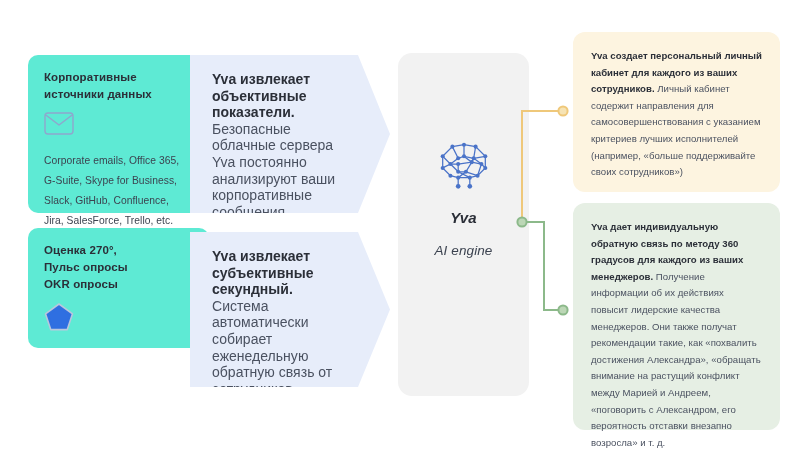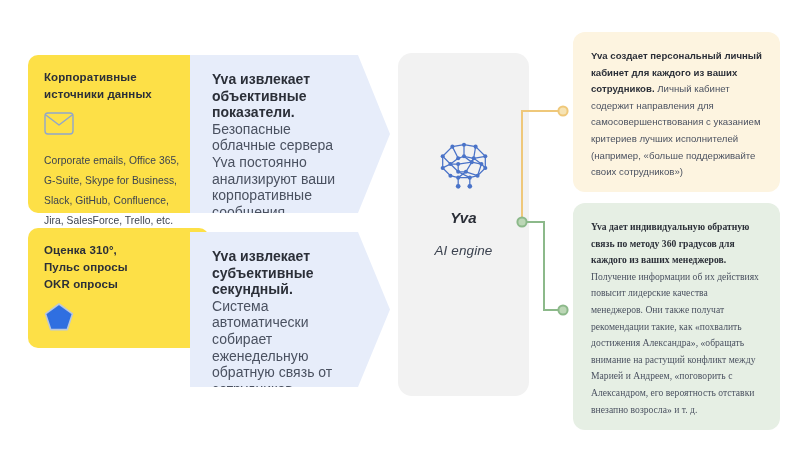--- a/index.html
+++ b/index.html
@@ -8,21 +8,21 @@
     background:#ffffff;
     font-family:"Liberation Sans","DejaVu Sans",sans-serif;
     overflow:hidden;
     position:relative;
   }
   .stage{position:absolute;left:0;top:0;width:800px;height:450px;}
 
   
   .src-card{
     position:absolute;
-    background:#fde047;
+    background:#5eead4;
     border-radius:10px;
     box-sizing:border-box;
     padding:14px 16px 10px 16px;
   }
   #src-card-1{left:28px;top:55px;width:181px;height:158px;}
   #src-card-2{left:28px;top:228px;width:181px;height:120px;}
 
   .src-title{
     font-size:11.5px;
     font-weight:bold;
@@ -82,21 +82,21 @@
   #connectors{position:absolute;left:0;top:0;width:800px;height:450px;}
 
   
   .out-card{
     position:absolute;
     border-radius:12px;
     box-sizing:border-box;
     padding:16px 18px 14px 18px;
   }
   #out-card-1{left:573px;top:32px;width:207px;height:160px;background:#fdf4e0;}
-  #out-card-2{left:573px;top:203px;width:207px;height:227px;background:#e6efe4;font-family:Liberation Serif, serif;}
+  #out-card-2{left:573px;top:203px;width:207px;height:227px;background:#e6efe4;}
   .out-text{
     font-size:9.6px;line-height:16.6px;color:#4a5160;letter-spacing:.02px;
   }
   .out-text b{color:#2b2f38;font-weight:bold;}
 </style>
 </head>
 <body>
 
 <div class="stage">
 
@@ -109,21 +109,21 @@
         <path d="M2.5 3.5 L15 13 L27.5 3.5" fill="none" stroke="#8fa6cd" stroke-width="1.4" stroke-linecap="round" stroke-linejoin="round"></path>
       </svg>
     </div>
     <div class="src-list">Corporate emails, Office 365,
 G-Suite, Skype for Business,
 Slack,  GitHub, Confluence,
 Jira,  SalesForce, Trello, etc.</div>
   </div>
 
   <div class="src-card" id="src-card-2">
-    <div class="src-title">Оценка 310°,
+    <div class="src-title">Оценка 270°,
 Пульс опросы
 OKR опросы</div>
     <div class="icon-wrap">
       <svg width="30" height="30" viewBox="0 0 30 30" aria-hidden="true">
         <polygon points="15,2 28.5,11.8 23.3,27.6 6.7,27.6 1.5,11.8" fill="#2f6fe0" stroke="#b9c7dd" stroke-width="1.6" stroke-linejoin="round"></polygon>
         <polygon points="15,6 25,13.4 21.2,25.4 8.8,25.4 5,13.4" fill="#2f6fe0" opacity="0.95"></polygon>
       </svg>
     </div>
   </div>
 

